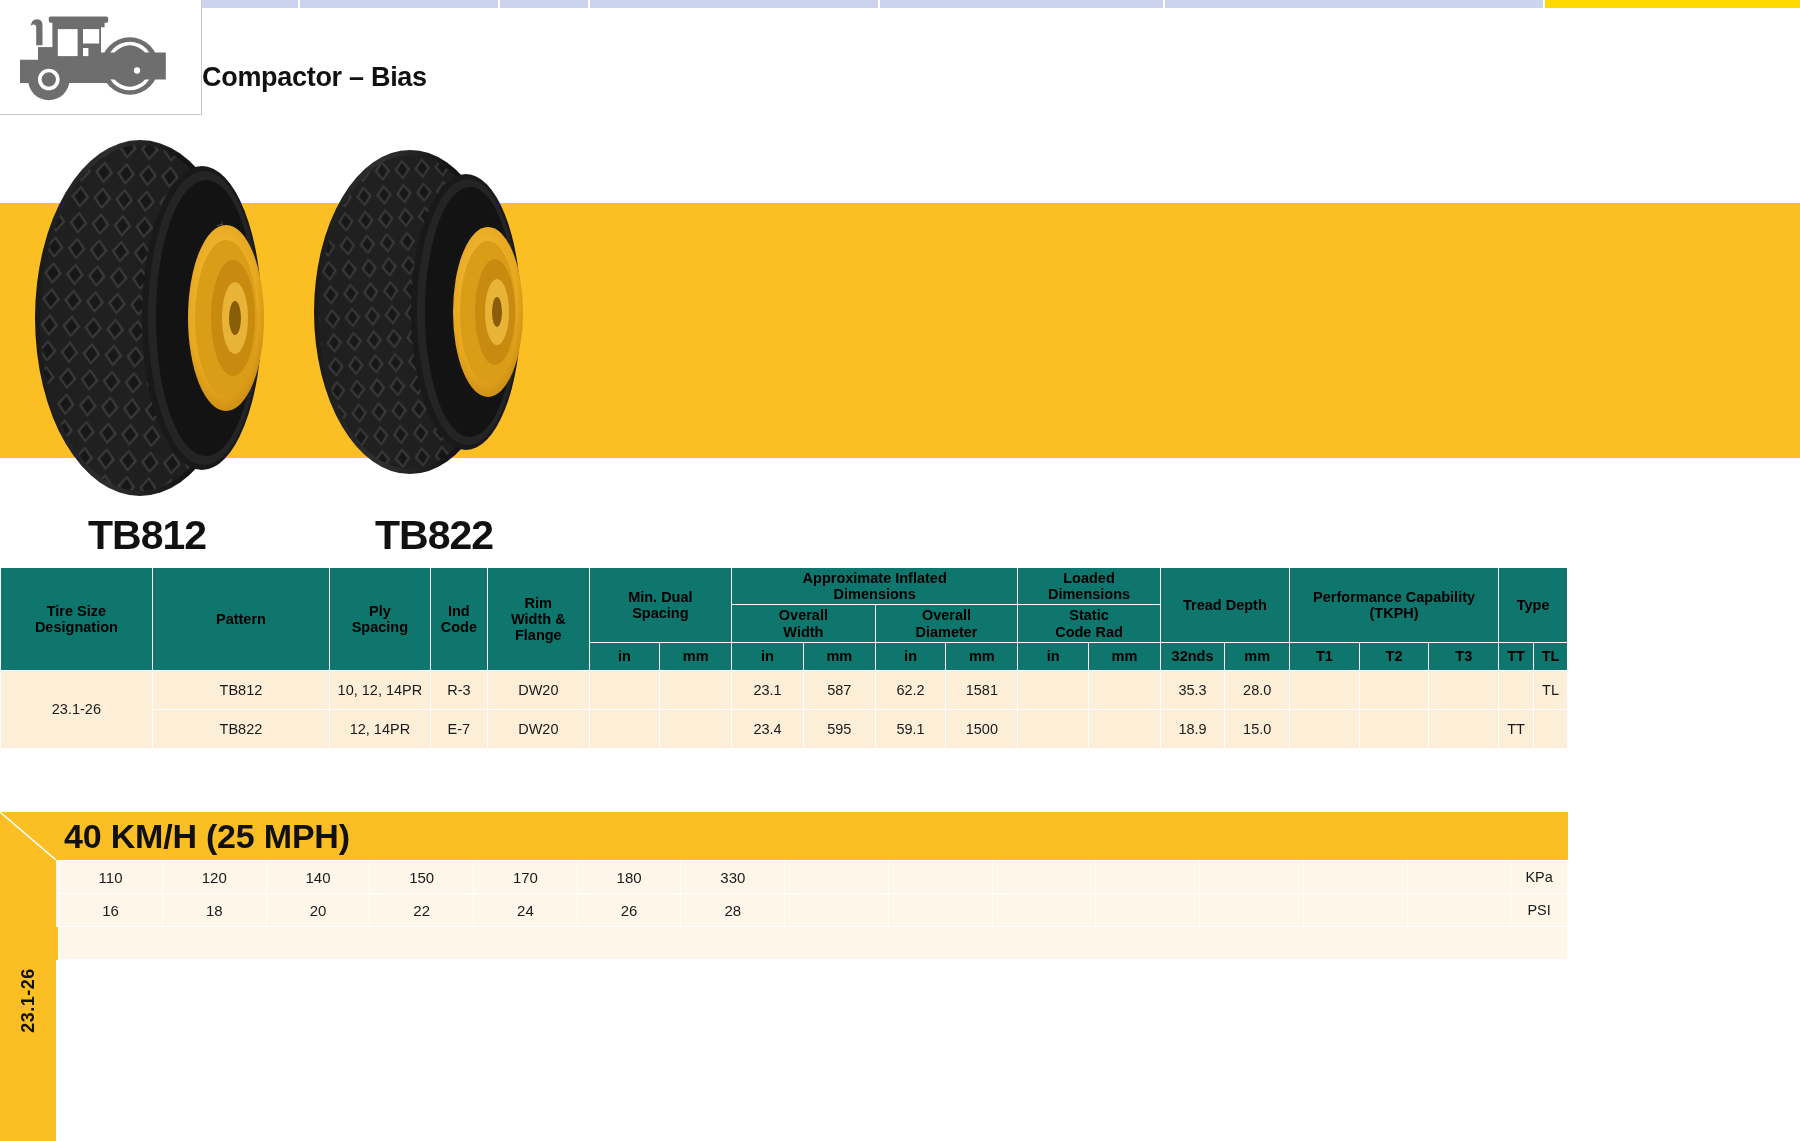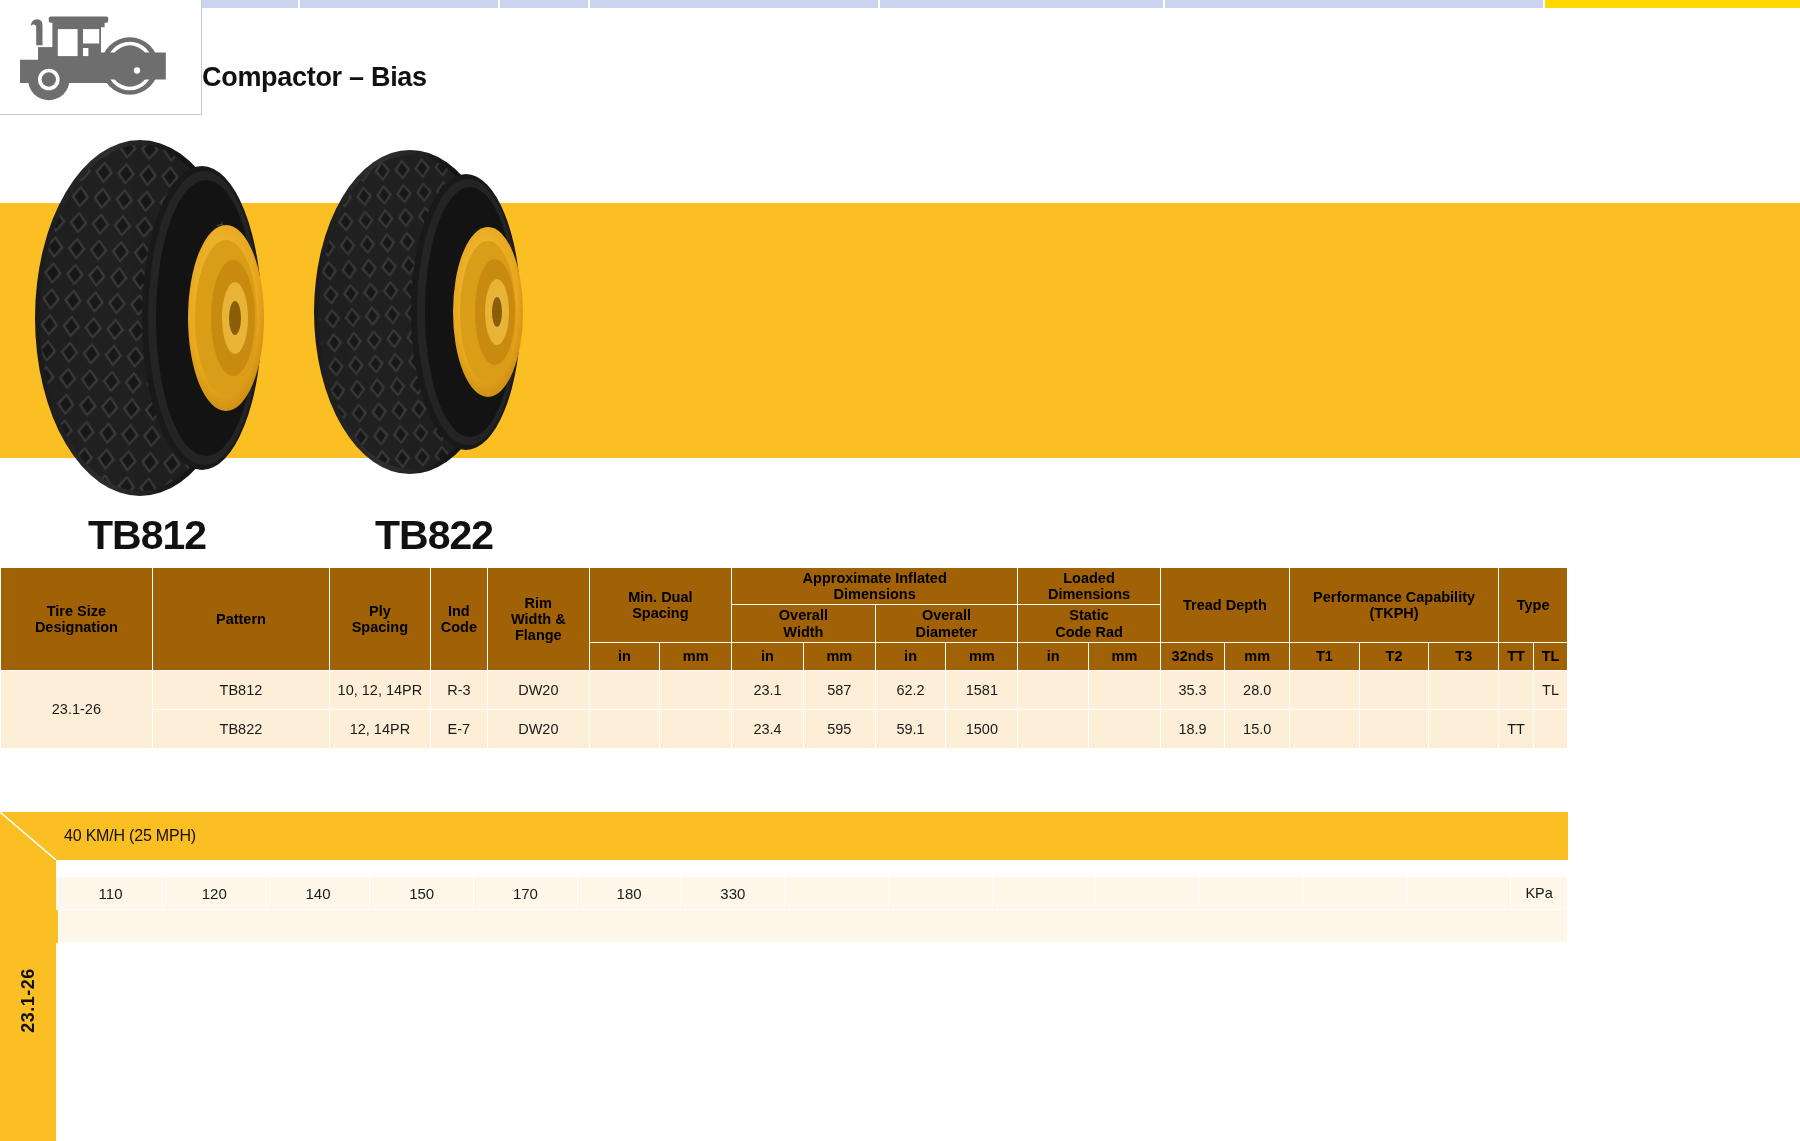--- a/index.html
+++ b/index.html
@@ -59,21 +59,21 @@
   #model2 { left:375px; top:512px; }
 
   
   #spec-table {
     position:absolute; left:0; top:567px;
     width:1568px;
     border-collapse:collapse;
     table-layout:fixed;
   }
   #spec-table th {
-    background:#a16207;
+    background:#0f766e;
     border:1px solid #ffffff;
     color:#000;
     font-size:14.5px;
     font-weight:bold;
     line-height:1.12;
     padding:2px 1px;
     text-align:center;
     vertical-align:middle;
   }
   #spec-table td {
@@ -95,21 +95,21 @@
     width:1568px;
   }
   #load-title-row {
     height:48px;
     background:#fbbf24;
     display:flex; align-items:center;
     position:relative;
   }
   #load-title {
     margin-left:64px;
-    font-size:16px; font-weight:normal; color:#111;
+    font-size:34px; font-weight:bold; color:#111;
     letter-spacing:-0.2px;
   }
   
   #spine {
     position:absolute; left:0; top:0;
     width:56px; height:329px;
     background:#fbbf24;
     z-index:3;
   }
   #spine-diag {
@@ -128,21 +128,21 @@
     transform:rotate(-90deg);
     white-space:nowrap;
     font-size:18px; font-weight:bold; color:#111;
     letter-spacing:0.5px;
   }
 
   #load-table {
     width:1568px;
     border-collapse:collapse;
     table-layout:fixed;
-    margin-top:16px;
+    margin-top:0;
   }
   #load-table td {
     border:1px solid #ffffff;
     background:#fdf6e9;
     text-align:center;
     font-size:15px;
     color:#1a1a1a;
     height:33px;
     padding:0;
   }
@@ -466,19 +466,37 @@
         <td>330</td>
         <td></td>
         <td></td>
         <td></td>
         <td></td>
         <td></td>
         <td></td>
         <td></td>
         <td class="unit-col">KPa</td>
       </tr>
+      <tr class="grp-press">
+        <td class="spacer-col"></td>
+        <td>16</td>
+        <td>18</td>
+        <td>20</td>
+        <td>22</td>
+        <td>24</td>
+        <td>26</td>
+        <td>28</td>
+        <td></td>
+        <td></td>
+        <td></td>
+        <td></td>
+        <td></td>
+        <td></td>
+        <td></td>
+        <td class="unit-col">PSI</td>
+      </tr>
       <tr>
         <td class="spacer-col"></td>
         <td class="gap-row" colspan="15"></td>
       </tr>
     </tbody>
   </table>
 </div>
 
 </body></html>

